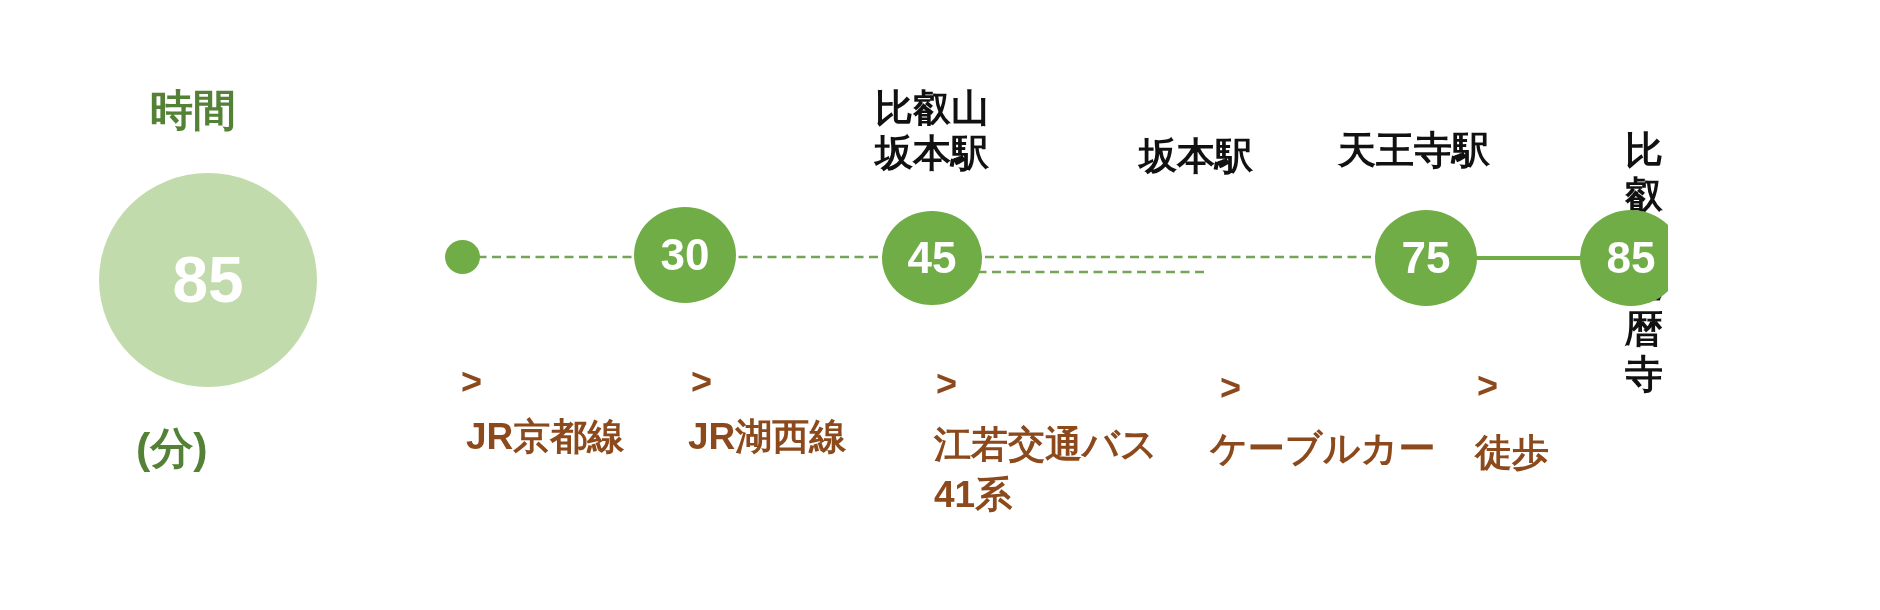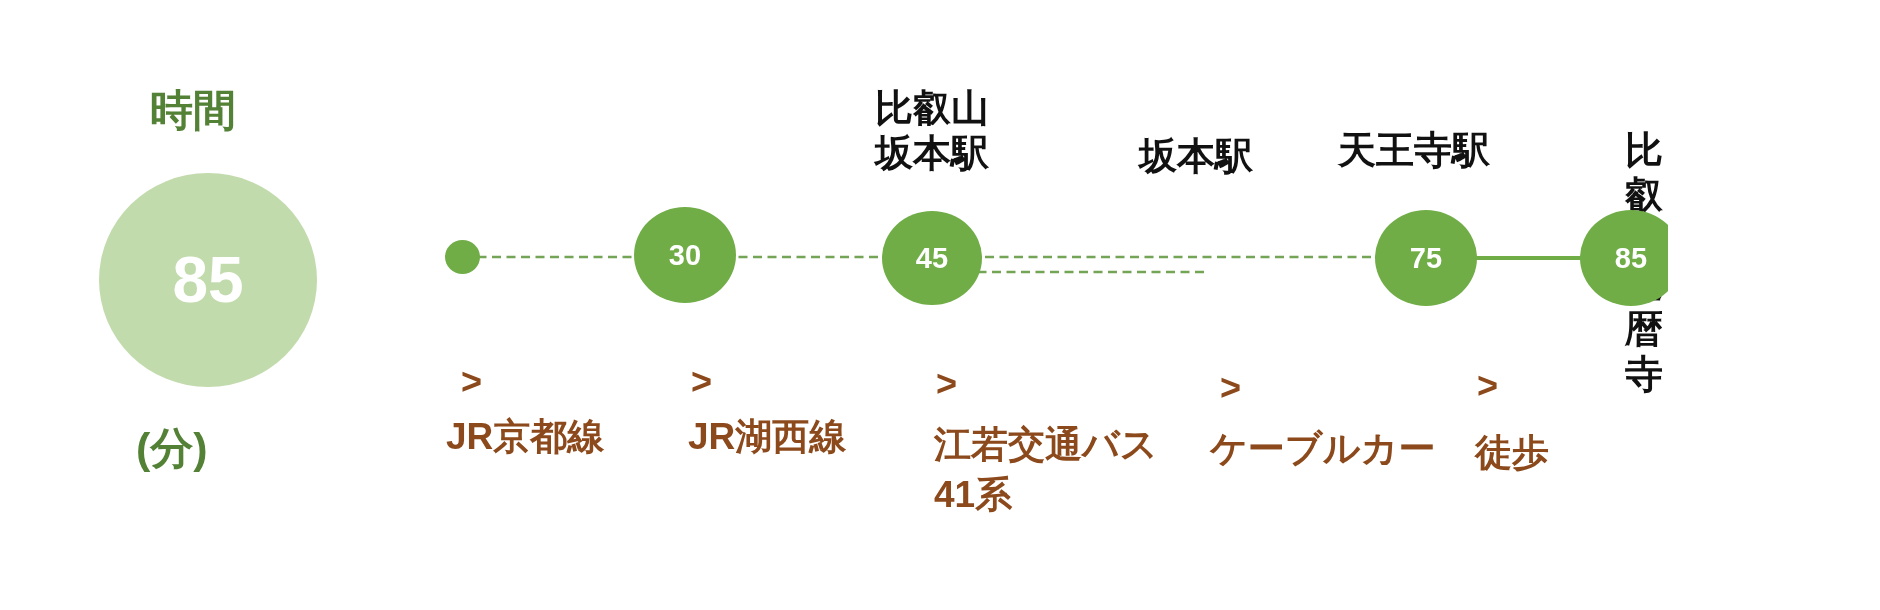--- a/index.html
+++ b/index.html
@@ -13,21 +13,21 @@
   html,body{margin:0;padding:0;background:#ffffff;}
   body{font-family:"Liberation Sans","DejaVu Sans",sans-serif;}
   #canvas{position:relative;width:1668px;height:610px;background:#ffffff;overflow:hidden;}
 
   #lines-svg{position:absolute;left:0;top:0;width:1880px;height:610px;}
   .line-dashed{stroke:var(--dash-green);stroke-width:2.5;stroke-dasharray:9 5.5;fill:none;}
   .line-solid{stroke:var(--node-green);stroke-width:4;fill:none;}
 
   .node{position:absolute;border-radius:50%;background:var(--node-green);color:#ffffff;
         display:flex;align-items:center;justify-content:center;
-        font-weight:bold;font-size:29px;line-height:1;}
+        font-weight:bold;font-size:44px;line-height:1;}
   .node.dot{font-size:0;}
 
   .station{position:absolute;transform:translateX(-50%);
            font-weight:bold;font-size:38px;line-height:1.18;color:var(--station-text);
            white-space:pre-line;}
 
   .chevron{position:absolute;font-weight:bold;font-size:36px;line-height:1;
            color:var(--brown-text);}
   .mode{position:absolute;font-weight:bold;font-size:37px;line-height:1.35;
         color:var(--brown-text);white-space:pre-line;}
@@ -69,20 +69,20 @@
   <div class="node" style="left:882px;top:211px;width:100px;height:94px">45</div>
   <div class="node" style="left:1375px;top:210px;width:102px;height:96px">75</div>
   <div class="node" style="left:1580px;top:210px;width:102px;height:96px">85</div>
 
   <div class="chevron" style="left:461px;top:364px">&gt;</div>
   <div class="chevron" style="left:691px;top:364px">&gt;</div>
   <div class="chevron" style="left:936px;top:366px">&gt;</div>
   <div class="chevron" style="left:1220px;top:370px">&gt;</div>
   <div class="chevron" style="left:1477px;top:368px">&gt;</div>
 
-  <div class="mode" style="left:446px;top:412px">JR京都線</div>
+  <div class="mode" style="left:466px;top:412px">JR京都線</div>
   <div class="mode" style="left:688px;top:412px">JR湖西線</div>
   <div class="mode" style="left:934px;top:420px">江若交通バス
 41系</div>
   <div class="mode" style="left:1210px;top:424px">ケーブルカー</div>
   <div class="mode" style="left:1475px;top:428px">徒歩</div>
 
 </div>
 
 </body></html>

